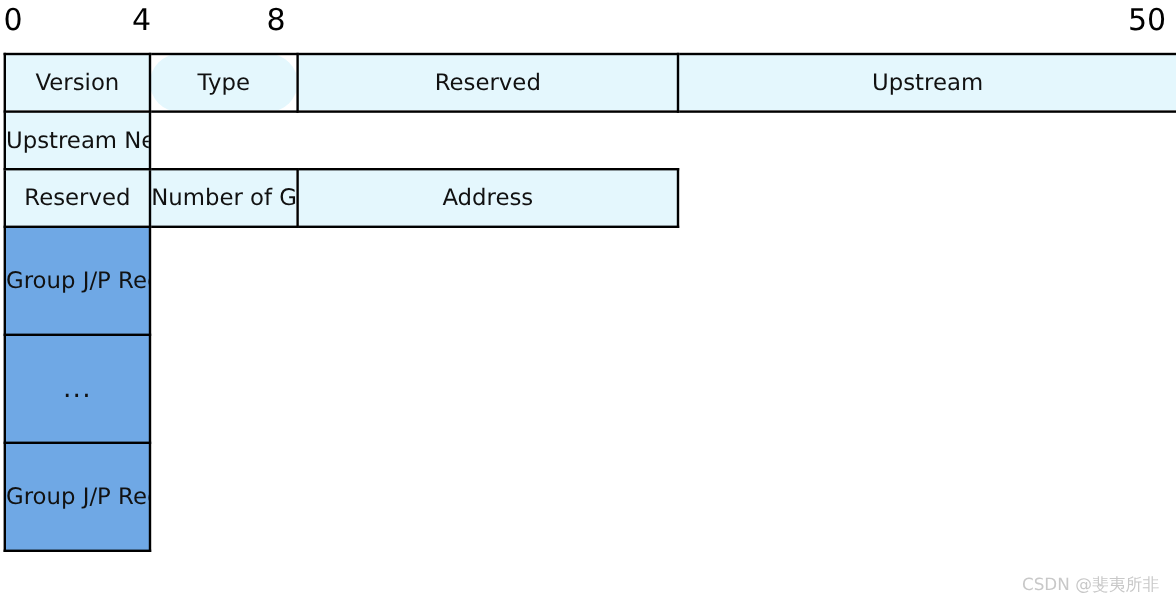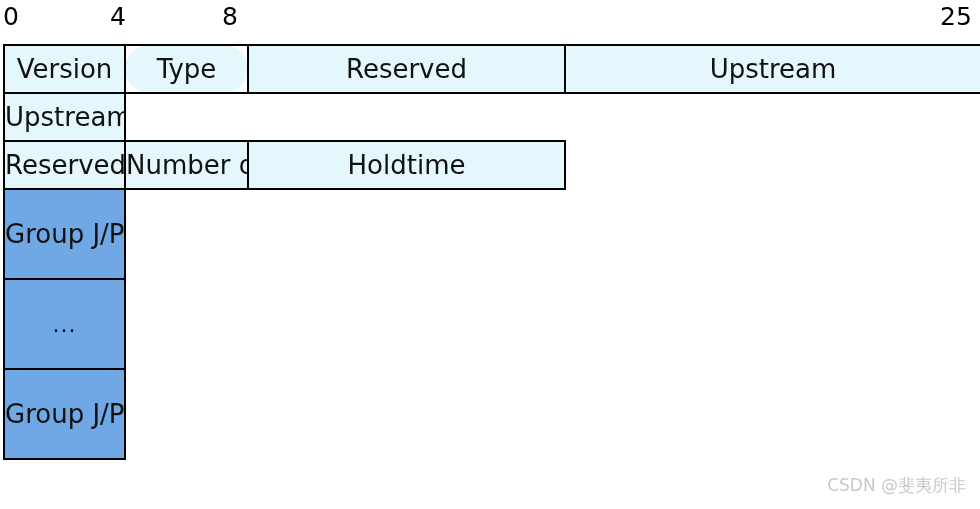--- a/index.html
+++ b/index.html
@@ -49,21 +49,21 @@
     width: 969px;
     border-collapse: collapse;
     table-layout: fixed;
   }
   .packet-table tr { }
   .packet-table td {
     border: 2px solid #000000;
     text-align: center;
     vertical-align: middle;
     color: #111111;
-    font-size: 26px;
+    font-size: 19px;
     font-family: "DejaVu Sans", sans-serif;
     padding: 0;
     white-space: nowrap;
     overflow: hidden;
   }
   .cell-header {
     background: #e4f7fd;
     height: 46px;
   }
   .cell-record {
@@ -73,54 +73,54 @@
   .cell-record.ellipsis-cell {
     font-size: 22px;
     letter-spacing: 1px;
   }
 
   
   .watermark {
     position: absolute;
     right: 14px;
     bottom: 12px;
-    font-size: 17px;
+    font-size: 14px;
     color: #c8c8c8;
     font-family: "DejaVu Sans", sans-serif;
     white-space: nowrap;
     user-select: none;
   }
 </style>
 </head>
 <body>
 
 <div id="diagram-root">
 
   <div class="bit-ruler">
       <span class="bit-tick" style="left: 3px;">0</span>
       <span class="bit-tick" style="left: 110px;">4</span>
       <span class="bit-tick" style="left: 222px;">8</span>
-      <span class="bit-tick" style="left: 940px;">25</span>
+      <span class="bit-tick" style="left: 940px;">50</span>
     </div>
 
   <table class="packet-table">
     <tbody>
         <tr>
           <td class="cell-header" style="width: 119px;">Version</td>
           <td class="cell-header" style="width: 121px; border-radius: 24px;">Type</td>
           <td class="cell-header" style="width: 315px;">Reserved</td>
           <td class="cell-header" style="width: 414px;">Upstream</td>
         </tr>
         <tr>
           <td class="cell-header" style="width: 969px;">Upstream Neighbor Address(Encoded-Unicast format)</td>
         </tr>
         <tr>
           <td class="cell-header" style="width: 240px;">Reserved</td>
           <td class="cell-header" style="width: 315px;">Number of Groups(N)</td>
-          <td class="cell-header" style="width: 414px;">Holdtime</td>
+          <td class="cell-header" style="width: 414px;">Address</td>
         </tr>
         <tr>
           <td class="cell-record" style="width: 969px;">Group J/P Record [ 1 ]</td>
         </tr>
         <tr>
           <td class="cell-record ellipsis-cell" style="width: 969px;">...</td>
         </tr>
         <tr>
           <td class="cell-record" style="width: 969px;">Group J/P Record [ N ]</td>
         </tr>

